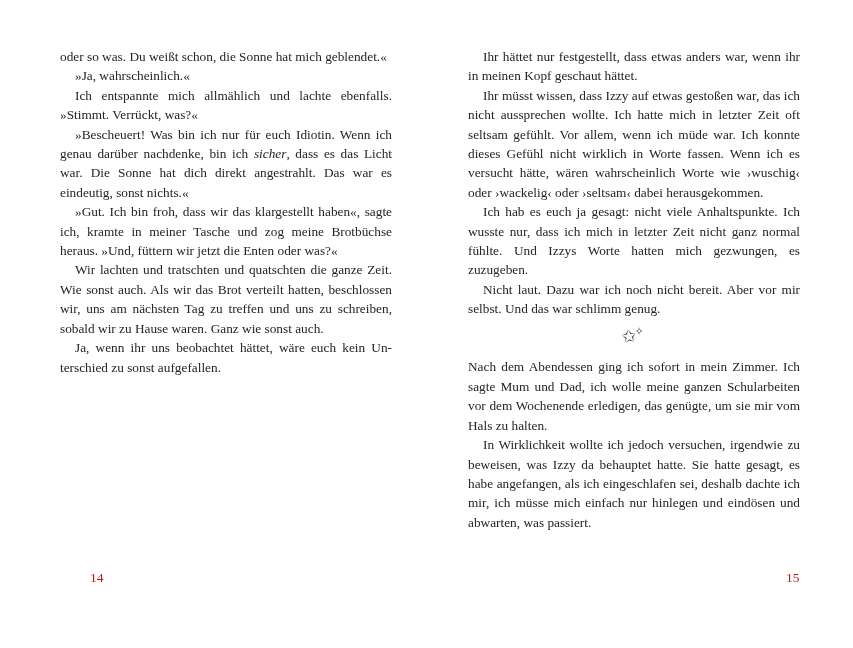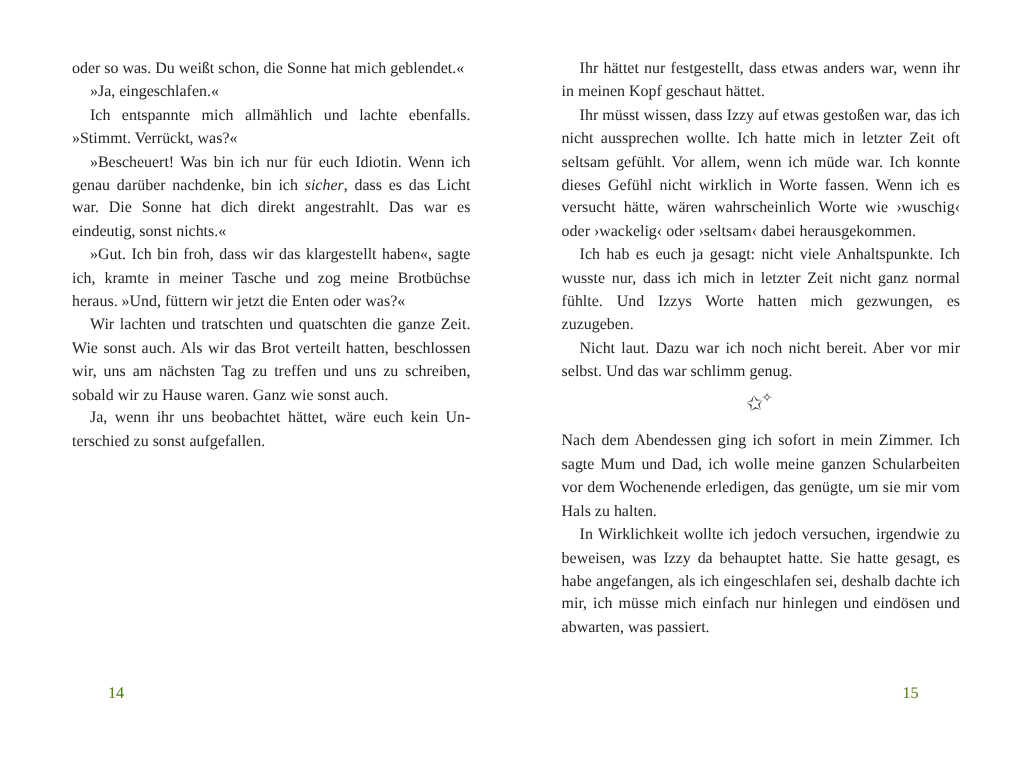--- a/index.html
+++ b/index.html
@@ -38,34 +38,34 @@
     justify-content:center;
   }
   .stars { display:inline-block; color:#3c3c3c; white-space:nowrap; }
   .star { display:inline-block; }
   .star-0 { font-size:17px; transform:rotate(-8deg); }
   .star-1 { font-size:11px; position:relative; top:-7px; left:-2px; }
   .page-number {
     position:absolute;
     top:570px;
     font-size:13.5px;
-    color:#4d7c0f;
+    color:#b91c1c;
   }
   .page-number.left-num  { left:90px; }
-  .page-number.right-num { left:752px; }
+  .page-number.right-num { left:786px; }
 </style>
 </head>
 <body style="background: rgb(255, 255, 255); color: rgb(36, 36, 36);">
 
 <div class="spread">
 
   <div class="page-left">
     <div class="text-block left-col">
         <p class="para"><span>oder so was. Du weißt schon, die Sonne hat mich ge­blendet.«</span></p>
-        <p class="para indent"><span>»Ja, eingeschlafen.«</span></p>
+        <p class="para indent"><span>»Ja, wahrscheinlich.«</span></p>
         <p class="para indent"><span>Ich entspannte mich allmählich und lachte ebenfalls. »Stimmt. Verrückt, was?«</span></p>
         <p class="para indent"><span>»Bescheuert! Was bin ich nur für euch Idiotin. Wenn ich genau darüber nachdenke, bin ich </span><span class="italic">sicher</span><span>, dass es das Licht war. Die Sonne hat dich direkt angestrahlt. Das war es eindeutig, sonst nichts.«</span></p>
         <p class="para indent"><span>»Gut. Ich bin froh, dass wir das klargestellt haben«, sagte ich, kramte in meiner Tasche und zog meine Brot­büchse heraus. »Und, füttern wir jetzt die Enten oder was?«</span></p>
         <p class="para indent"><span>Wir lachten und tratschten und quatschten die ganze Zeit. Wie sonst auch. Als wir das Brot verteilt hatten, be­schlossen wir, uns am nächsten Tag zu treffen und uns zu schreiben, sobald wir zu Hause waren. Ganz wie sonst auch.</span></p>
         <p class="para indent"><span>Ja, wenn ihr uns beobachtet hättet, wäre euch kein Un­terschied zu sonst aufgefallen.</span></p>
       </div>
     <div class="page-number left-num">14</div>
   </div>
 
   <div class="page-right">

